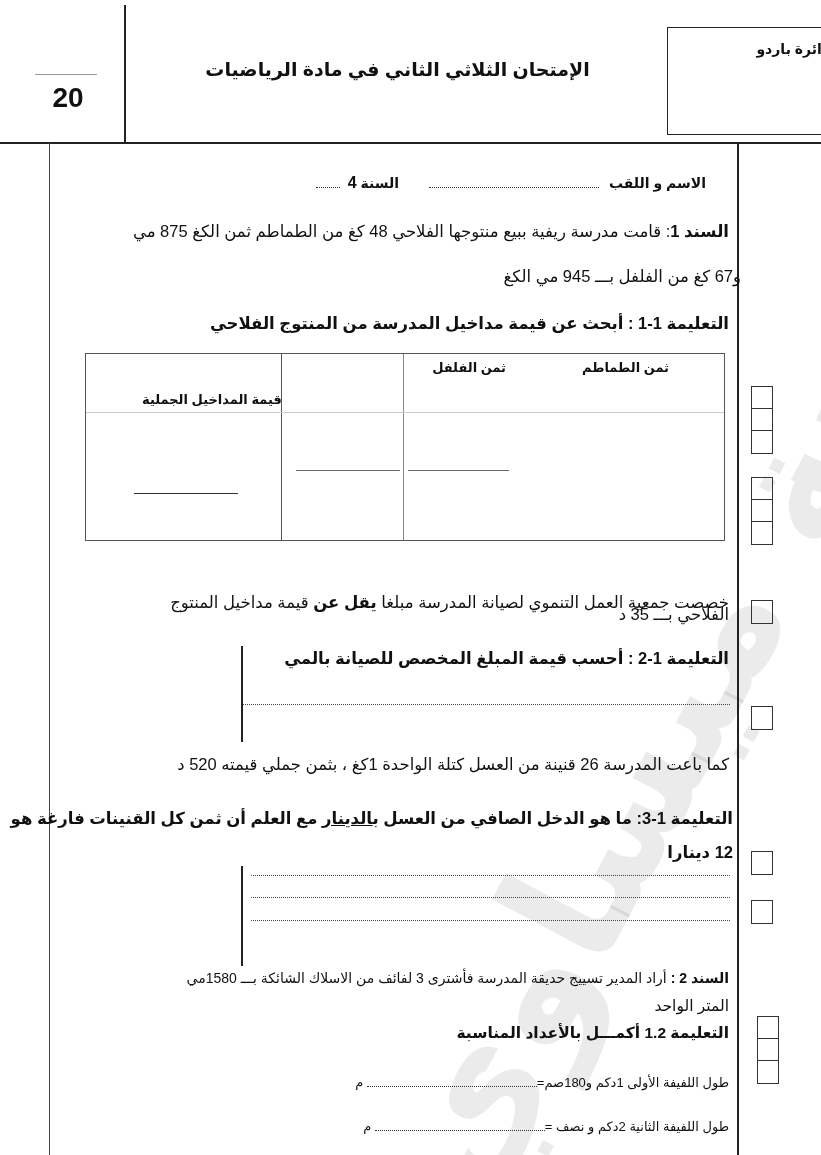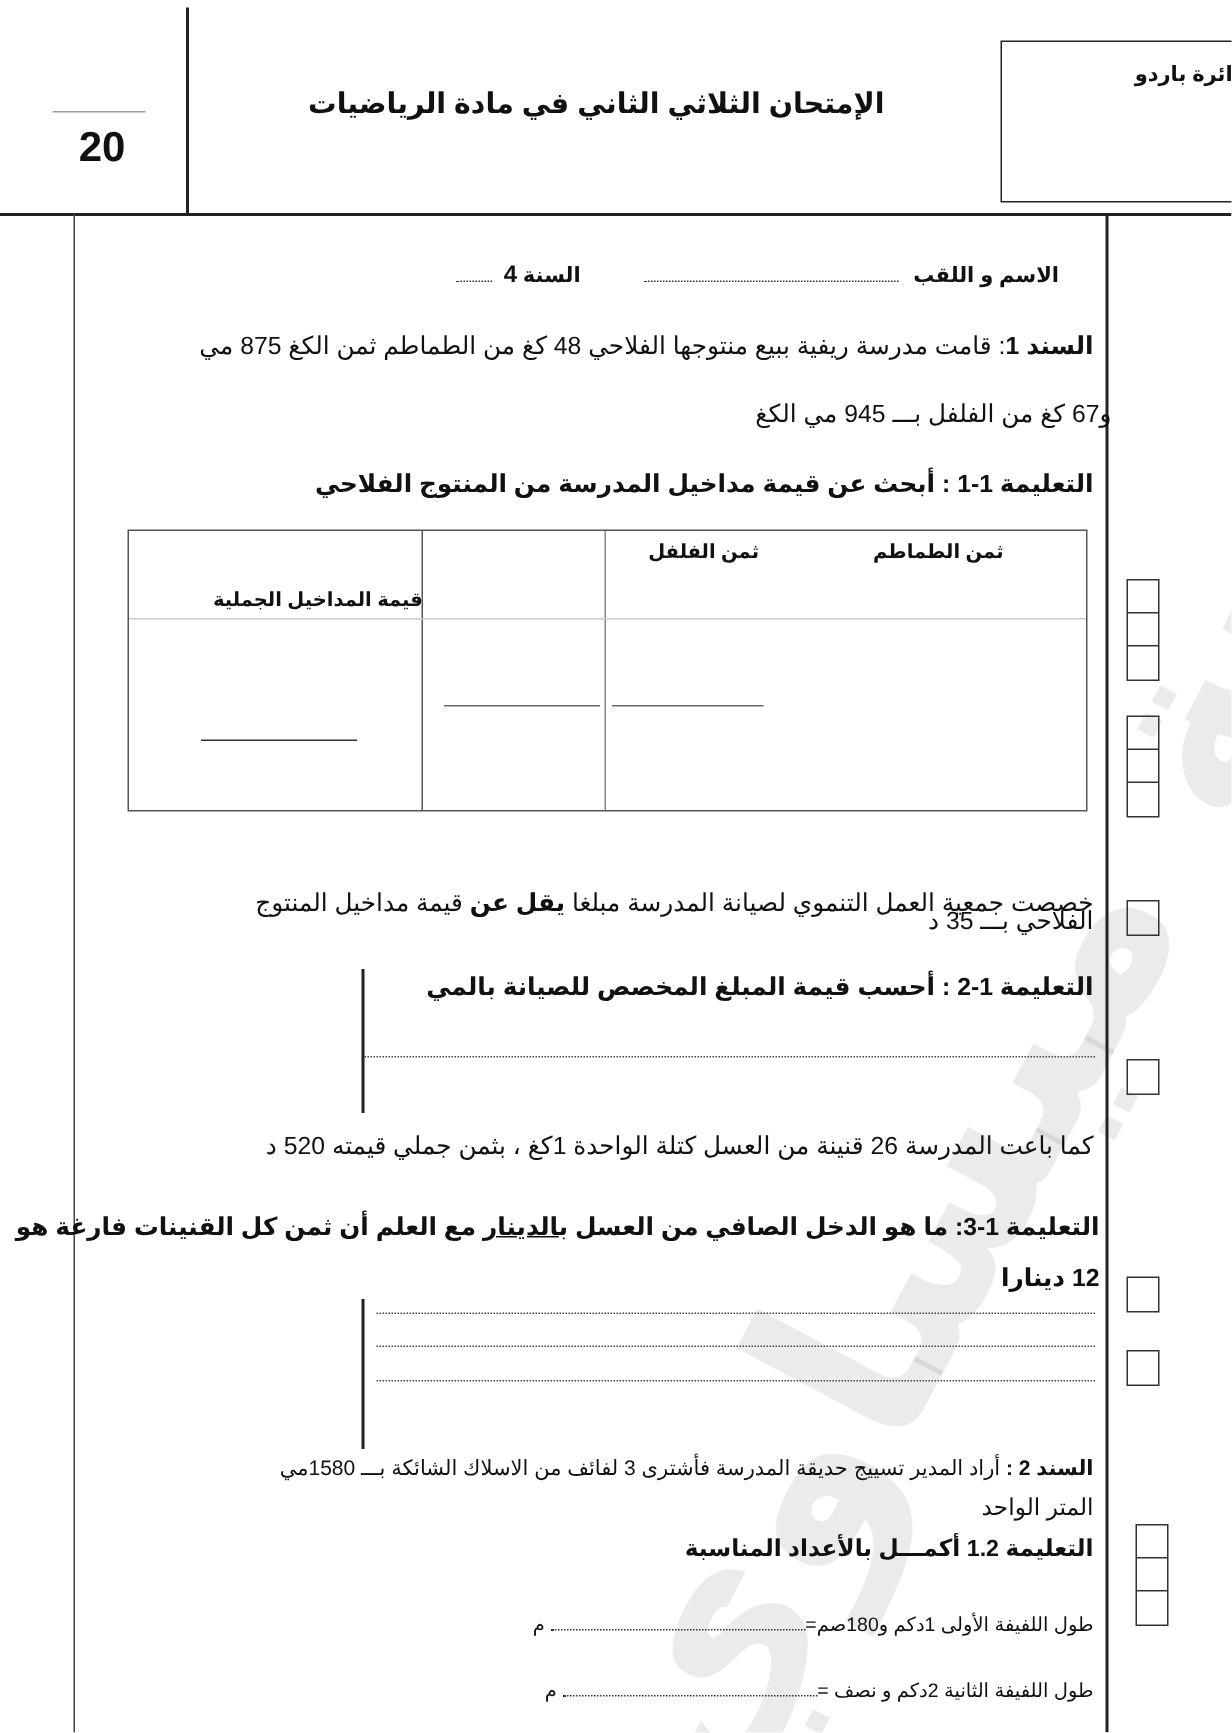--- a/index.html
+++ b/index.html
@@ -59,21 +59,21 @@
 
 <div class="abs exam-title">الإمتحان الثلاثي الثاني في مادة الرياضيات</div>
 
 <div class="abs school-box">
   <div>دائرة باردو</div>
 </div>
 
 <div class="abs rtl line-text" style="right:115px; top:173px; font-size:14px; font-weight:bold;">
   <span>الاسم و اللقب</span>
   <span class="dots" style="width:170px; margin:0 6px;"></span>
-  <span style="margin-right:32px;">السنة</span>
+  <span style="margin-right:20px;">السنة</span>
   <span style="font-size:16px;">4</span>
   <span class="dots" style="width:24px; margin-right:4px;"></span>
 </div>
 
 <div class="abs rtl line-text" style="right:92px; top:221px;">
   <span class="bold">السند 1</span><span>: قامت مدرسة ريفية ببيع منتوجها الفلاحي 48 كغ من الطماطم ثمن الكغ 875 مي</span>
 </div>
 <div class="abs rtl line-text" style="right:80px; top:266px;">و67 كغ من الفلفل بـــ 945 مي الكغ</div>
 
 <div class="abs rtl line-text bold" style="right:92px; top:313px;">

